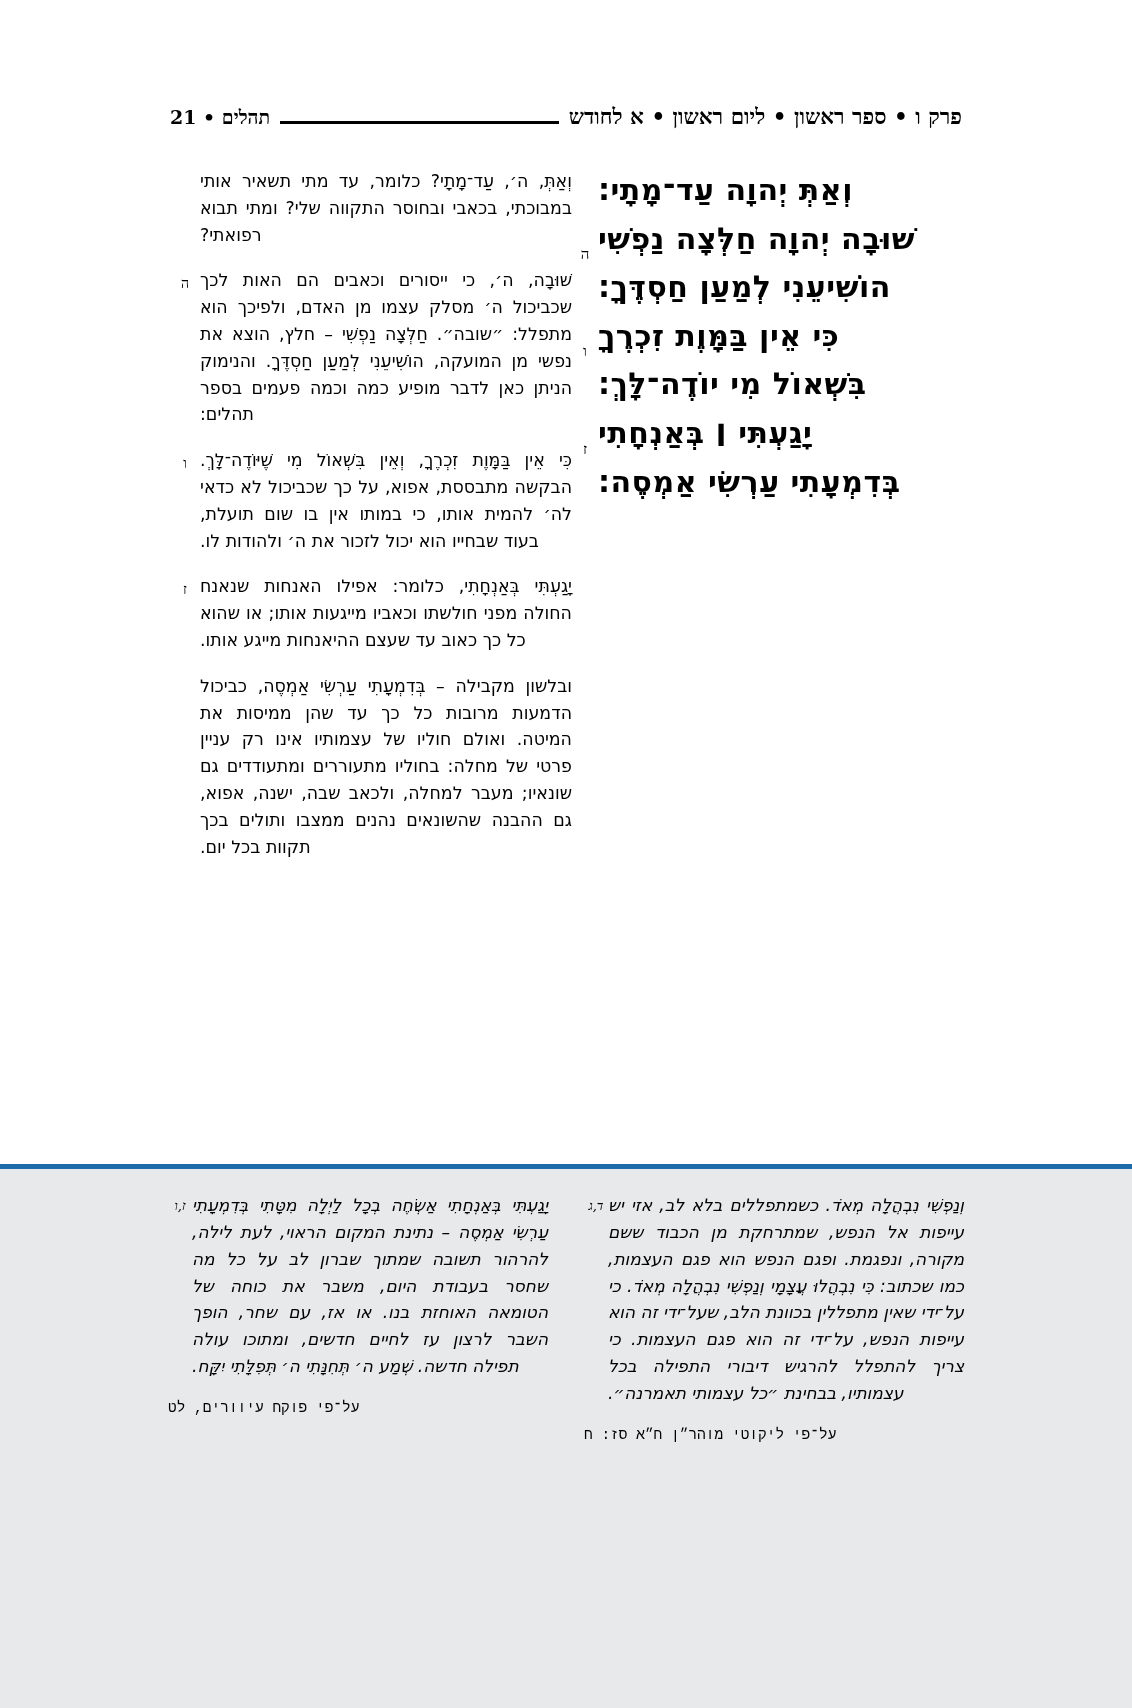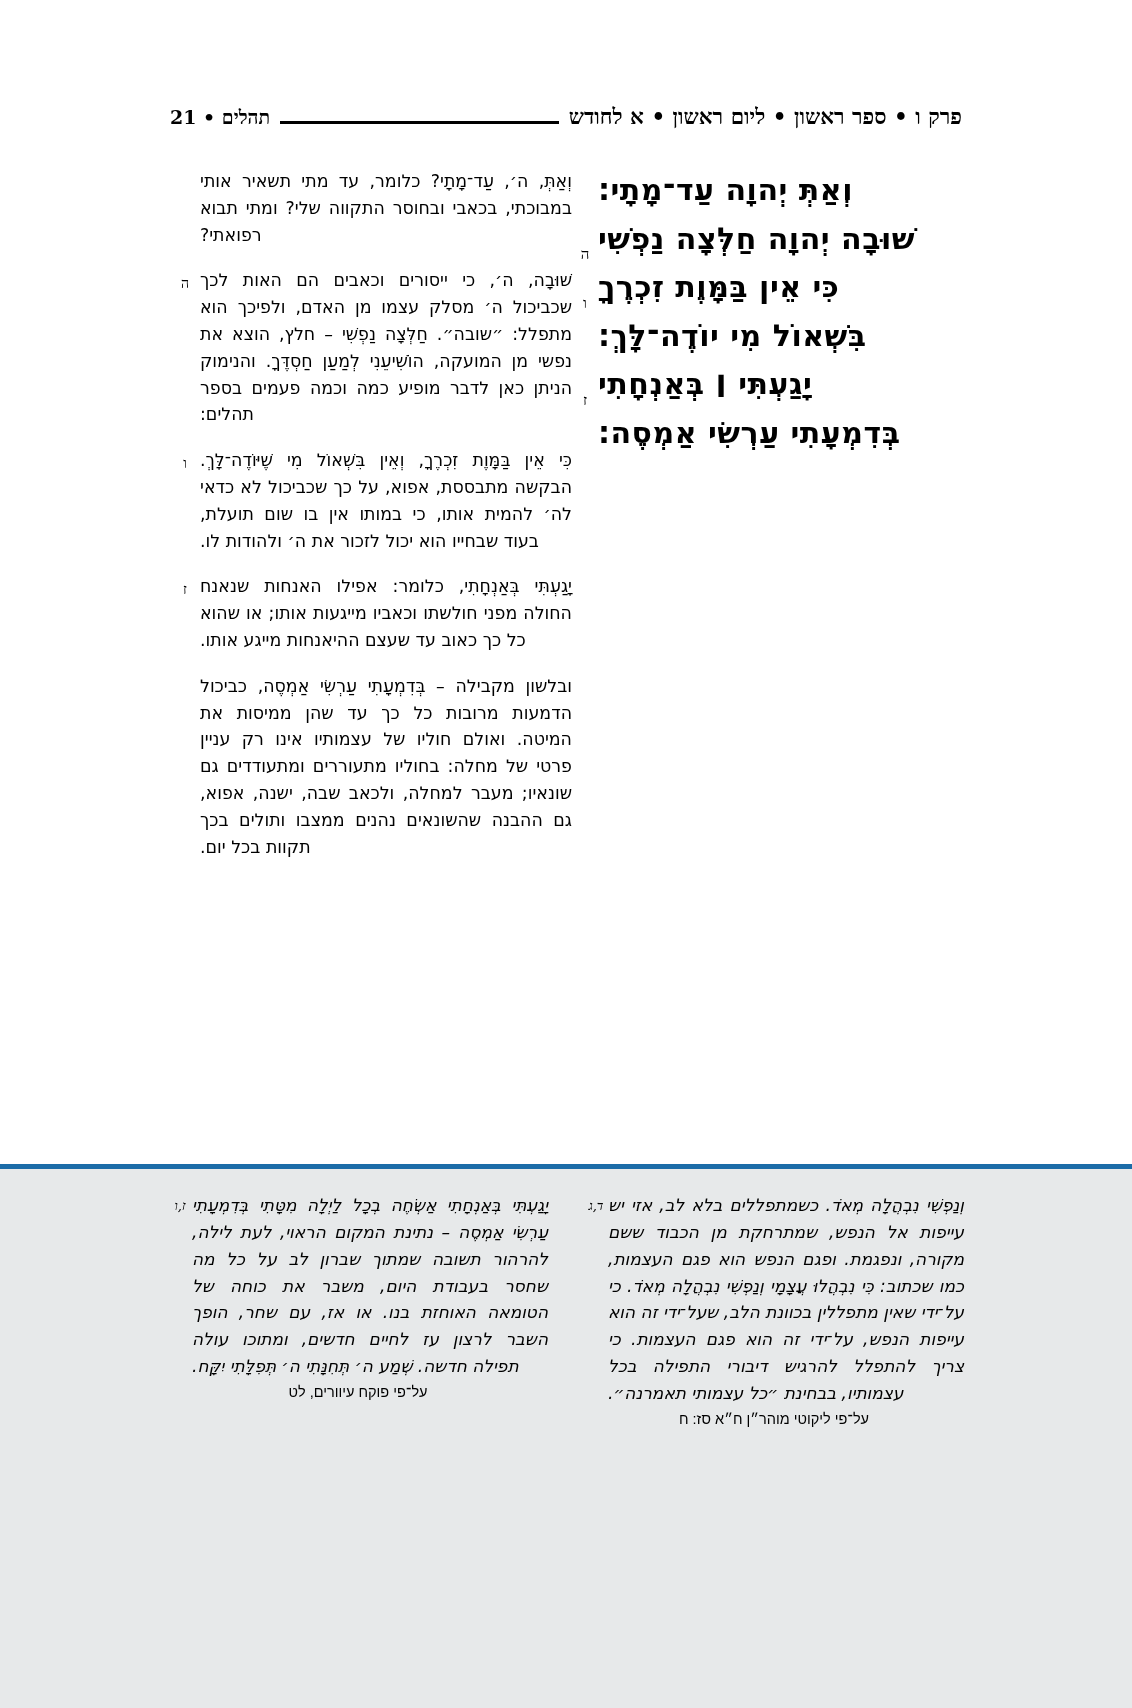--- a/index.html
+++ b/index.html
@@ -192,24 +192,24 @@
     flex: 1 1 auto;
     font-family: "DejaVu Sans", "Liberation Sans", sans-serif;
     font-size: 17px;
     line-height: 1.58;
     text-align: justify;
     text-align-last: left;
     direction: rtl;
     unicode-bidi: isolate;
   }
   .footer-source {
-    margin-top: 4px;
-    font-family: Liberation Sans, sans-serif;
+    margin-top: 20px;
+    font-family: Liberation Mono, monospace;
     font-size: 14.5px;
-    text-align: center;
+    text-align: left;
     direction: rtl;
     unicode-bidi: isolate;
   }
 </style>
 </head>
 <body>
 
 <div class="page">
 
   <div class="page-header">
@@ -223,20 +223,24 @@
     <div class="verse-col">
       <div class="verse-line-wrap">
         <span class="verse-marker"></span>
         <span class="verse-text">וְאַתְּ יְהוָה עַד־מָתָי:</span>
       </div>
       <div class="verse-line-wrap">
         <span class="verse-marker">ה</span>
         <span class="verse-text">שׁוּבָה יְהוָה חַלְּצָה נַפְשִׁי</span>
       </div>
       <div class="verse-line-wrap">
+        <span class="verse-marker"></span>
+        <span class="verse-text">הוֹשִׁיעֵנִי לְמַעַן חַסְדֶּךָ:</span>
+      </div>
+      <div class="verse-line-wrap">
         <span class="verse-marker">ו</span>
         <span class="verse-text">כִּי אֵין בַּמָּוֶת זִכְרֶךָ</span>
       </div>
       <div class="verse-line-wrap">
         <span class="verse-marker"></span>
         <span class="verse-text">בִּשְׁאוֹל מִי יוֹדֶה־לָּךְ:</span>
       </div>
       <div class="verse-line-wrap">
         <span class="verse-marker">ז</span>
         <span class="verse-text">יָגַעְתִּי ׀ בְּאַנְחָתִי</span>

